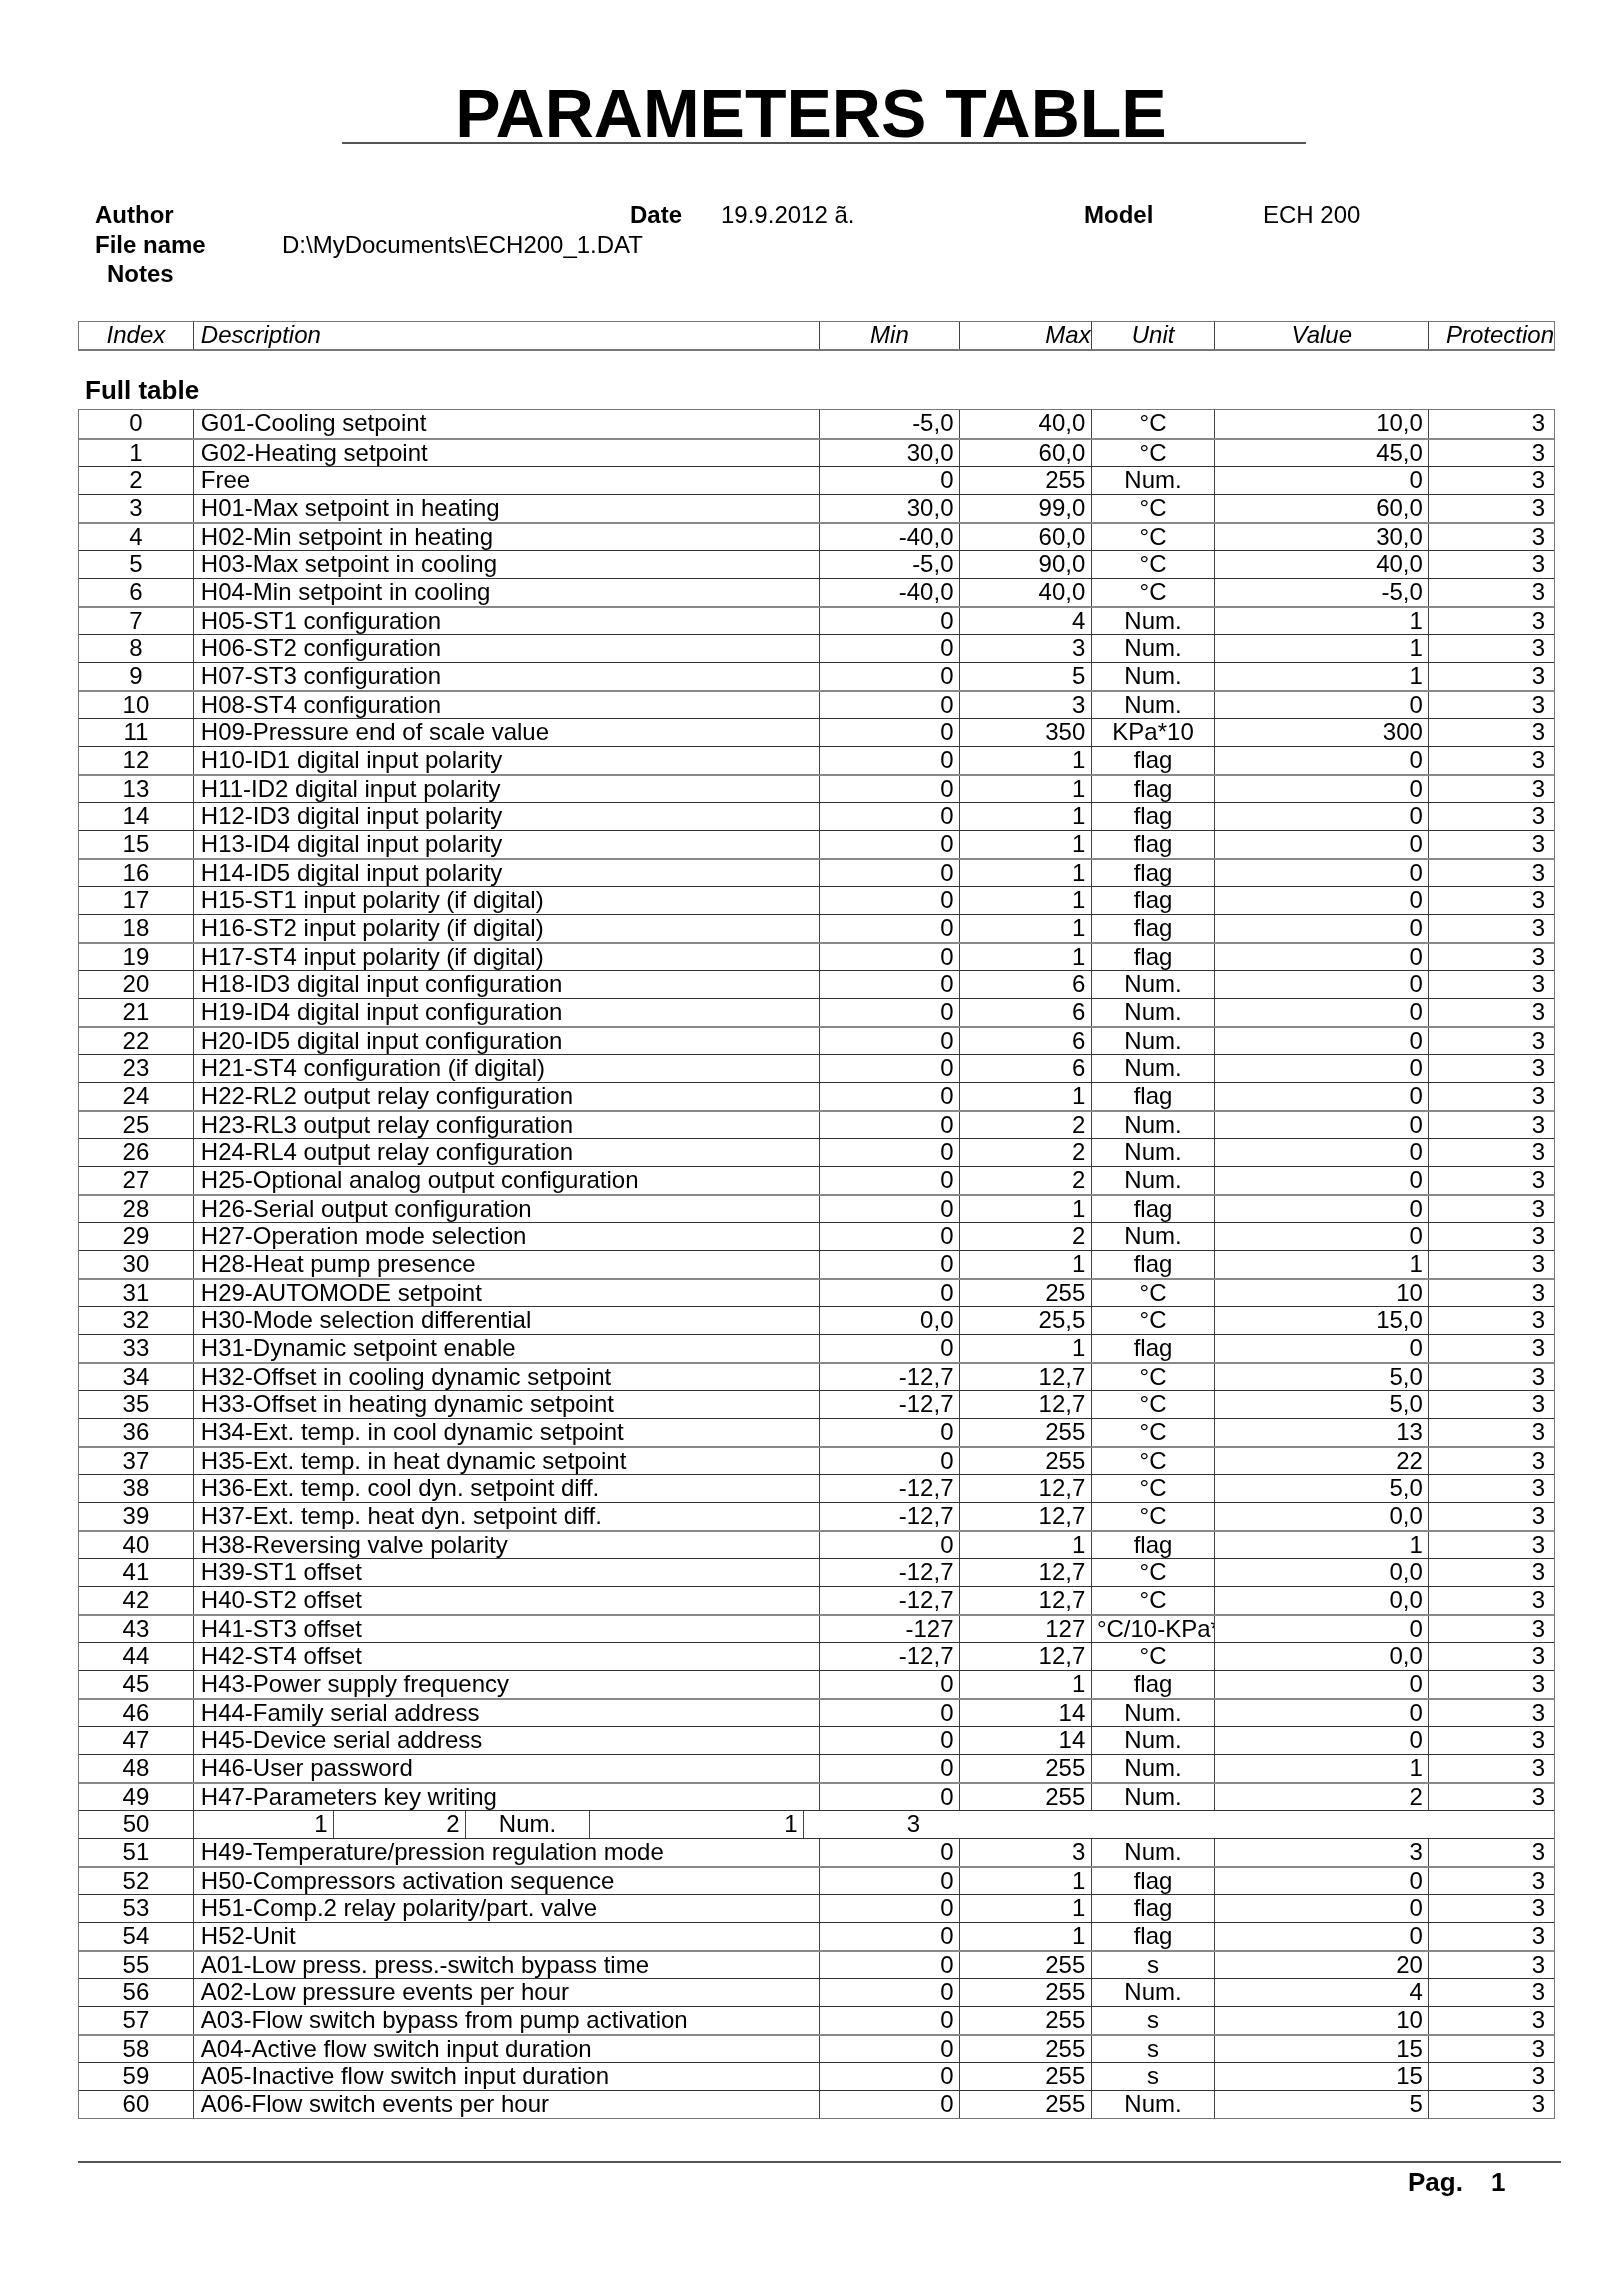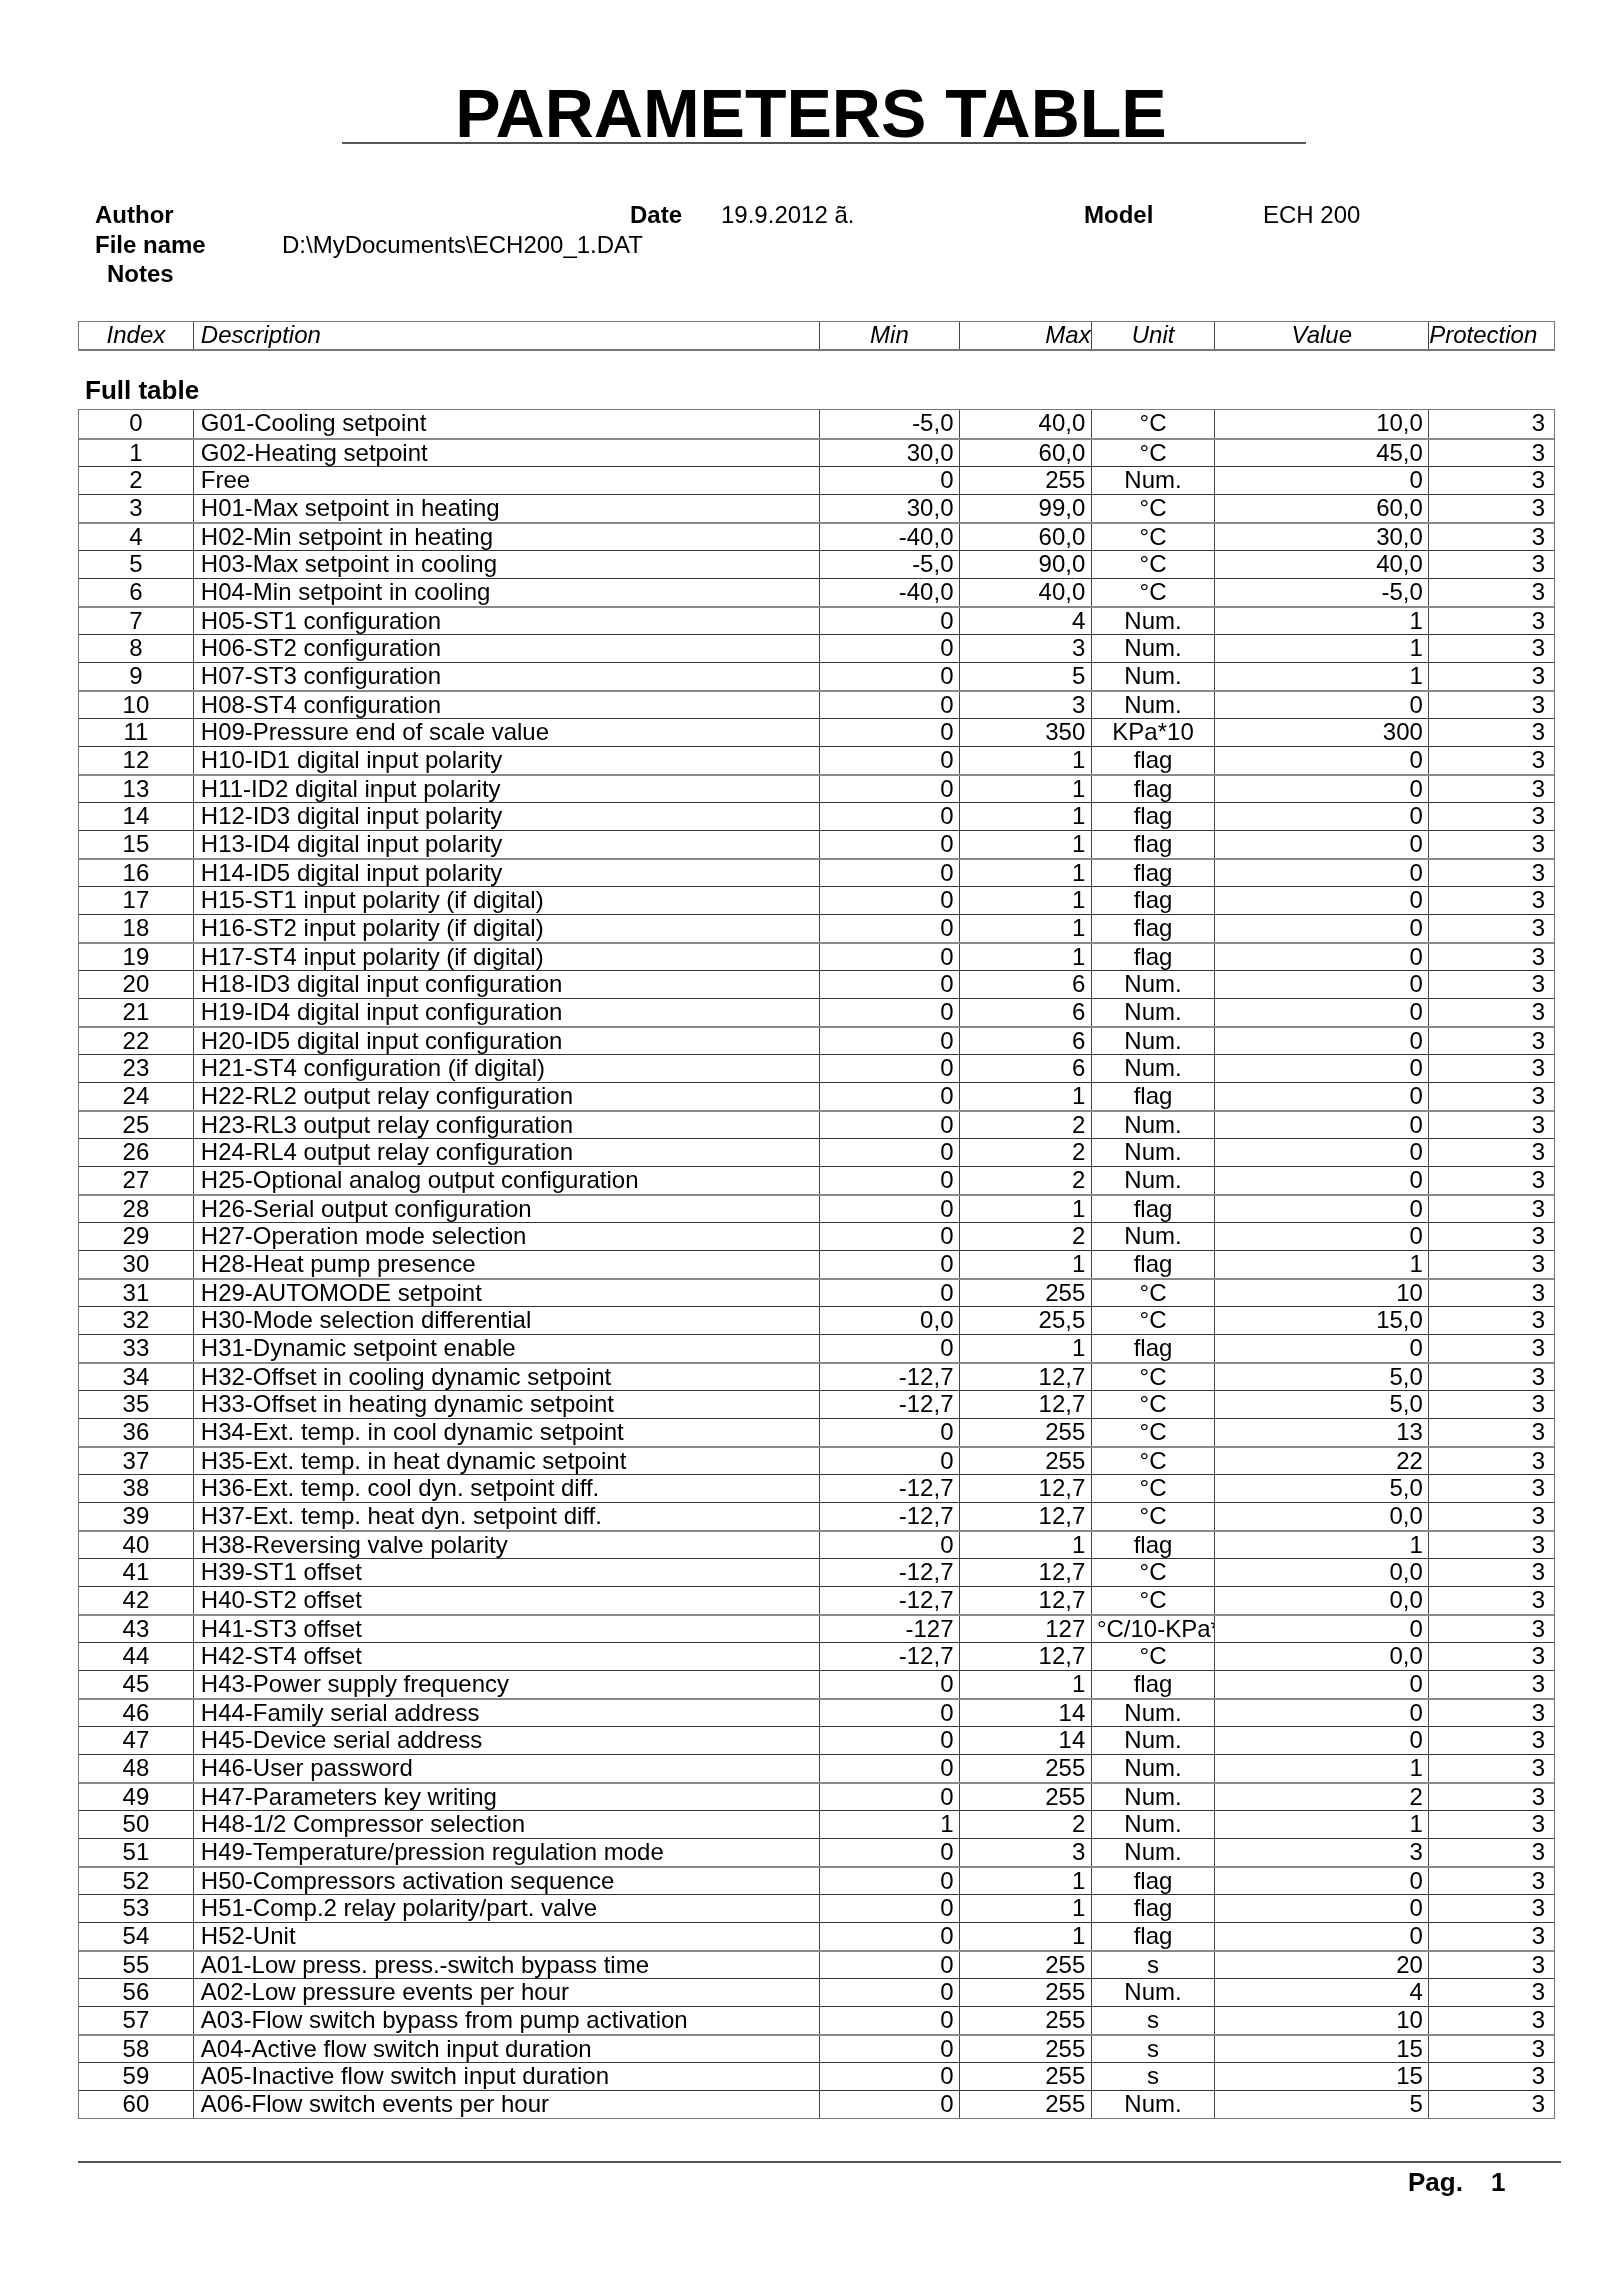--- a/index.html
+++ b/index.html
@@ -54,21 +54,21 @@
   <span class="meta-value" style="left:282px; top:260px;"></span>
 </div>
 
 <div class="hdr-table">
   <div class="hdr-cell c-idx">Index</div>
   <div class="hdr-cell c-desc" style="text-align:left;">Description</div>
   <div class="hdr-cell c-min" style="text-align:center;">Min</div>
   <div class="hdr-cell c-max" style="text-align:right;">Max</div>
   <div class="hdr-cell c-unit">Unit</div>
   <div class="hdr-cell c-val" style="text-align:center;">Value</div>
-  <div class="hdr-cell c-prot" style="text-align:left; padding:0;">Protection</div>
+  <div class="hdr-cell c-prot" style="text-align:right; padding:0;">Protection</div>
 </div>
 
 <div class="section-title">Full table</div>
 
 <div class="data-table" id="data-table">
     <div class="row">
       <div class="cell c-idx">0</div>
       <div class="cell c-desc">G01-Cooling setpoint</div>
       <div class="cell c-min">-5,0</div>
       <div class="cell c-max">40,0</div>
@@ -512,21 +512,20 @@
       <div class="cell c-idx">49</div>
       <div class="cell c-desc">H47-Parameters key writing</div>
       <div class="cell c-min">0</div>
       <div class="cell c-max">255</div>
       <div class="cell c-unit">Num.</div>
       <div class="cell c-val">2</div>
       <div class="cell c-prot">3</div>
     </div>
     <div class="row">
       <div class="cell c-idx">50</div>
-      <div class="cell c-desc">H48-1/2 Compressor selection</div>
       <div class="cell c-min">1</div>
       <div class="cell c-max">2</div>
       <div class="cell c-unit">Num.</div>
       <div class="cell c-val">1</div>
       <div class="cell c-prot">3</div>
     </div>
     <div class="row">
       <div class="cell c-idx">51</div>
       <div class="cell c-desc">H49-Temperature/pression regulation mode</div>
       <div class="cell c-min">0</div>

